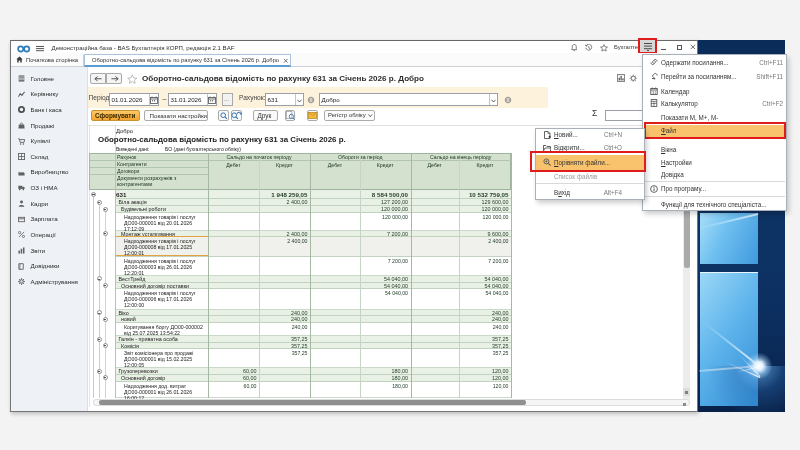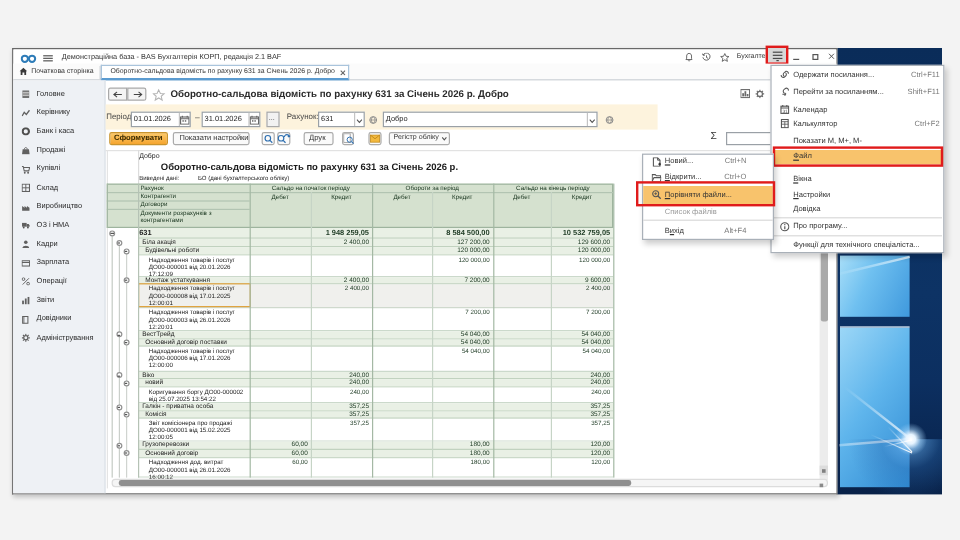--- a/index.html
+++ b/index.html
@@ -256,21 +256,21 @@
 <div class="t" style="left:328px;top:112.3px;font-size:5.9px;color:#333;">Регістр обліку</div>
 <svg class="ab" style="left:368px;top:114px;" width="4.5" height="3.5" viewBox="0 0 5 4">
     <path d="M0.5 0.5 L2.5 3 L4.5 0.5" fill="none" stroke="#555" stroke-width="1"></path>
   </svg>
 <div class="t" style="left:592px;top:107.5px;font-size:8.5px;color:#333;">Σ</div>
 <div class="ab" style="left:605px;top:109.5px;width:75px;height:11.5px;background:#fff;border:1px solid #9aa0a6;"></div>
 <div class="ab" style="left:88px;top:124.5px;width:595px;height:1px;background:#e2e2e2;"></div>
 <div class="ab" style="left:89px;top:125px;width:1px;height:282px;background:#e4e4e4;"></div>
 <div class="ab" style="left:114.5px;top:125px;width:1px;height:27.5px;background:#dcdcdc;"></div>
 <div class="t" style="left:116px;top:127.5px;font-size:5.8px;color:#222;">Добро</div>
-<div class="t" style="left:134px;top:135px;font-size:7.9px;font-weight:bold;color:#1a1a1a;text-align:center;">Оборотно-сальдова відомість по рахунку 631 за Січень 2026 р.</div>
+<div class="t" style="left:98px;top:135px;font-size:7.9px;font-weight:bold;color:#1a1a1a;text-align:center;">Оборотно-сальдова відомість по рахунку 631 за Січень 2026 р.</div>
 <div class="t" style="left:116px;top:145.5px;font-size:5px;color:#222;">Виведені дані:</div>
 <div class="t" style="left:165px;top:145.5px;font-size:5px;color:#222;">БО (дані бухгалтерського обліку)</div>
 <div class="ab" style="left:89.0px;top:152.5px;width:422.0px;height:37.0px;background:#d5e1cf;border:1px solid #9eb49e;"></div>
 <div class="t" style="left:117px;top:153.8px;font-size:5.2px;color:#16331c;">Рахунок</div>
 <div class="t" style="left:117px;top:160.8px;font-size:5.2px;color:#16331c;">Контрагенти</div>
 <div class="t" style="left:117px;top:167.8px;font-size:5.2px;color:#16331c;">Договори</div>
 <div class="t" style="left:117px;top:174.8px;font-size:5.2px;color:#16331c;">Документи розрахунків з</div>
 <div class="t" style="left:117px;top:181.3px;font-size:5.2px;color:#16331c;">контрагентами</div>
 <div class="ab" style="left:89.0px;top:160px;width:119.0px;height:1px;background:#b2c4b2;"></div>
 <div class="ab" style="left:89.0px;top:167px;width:119.0px;height:1px;background:#b2c4b2;"></div>

